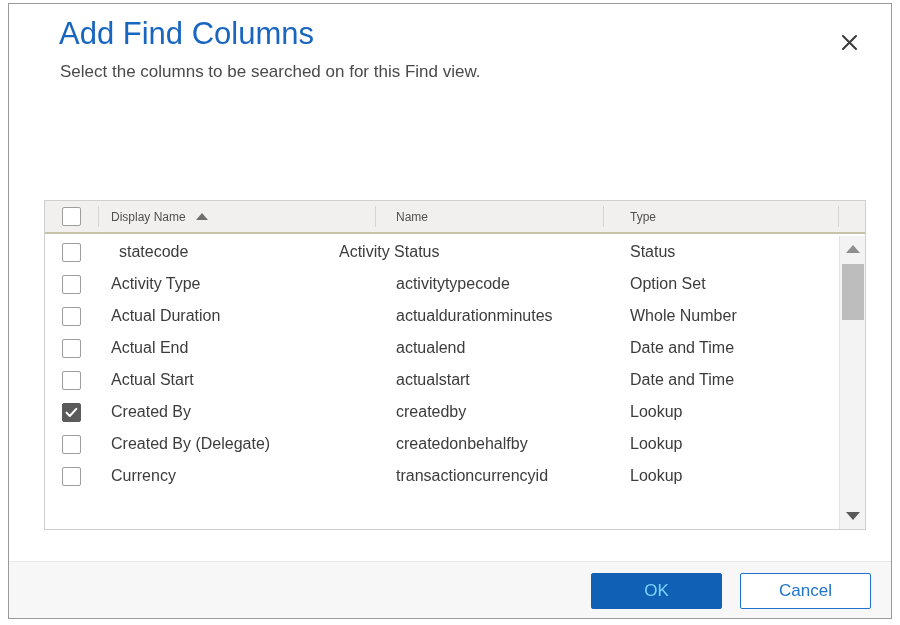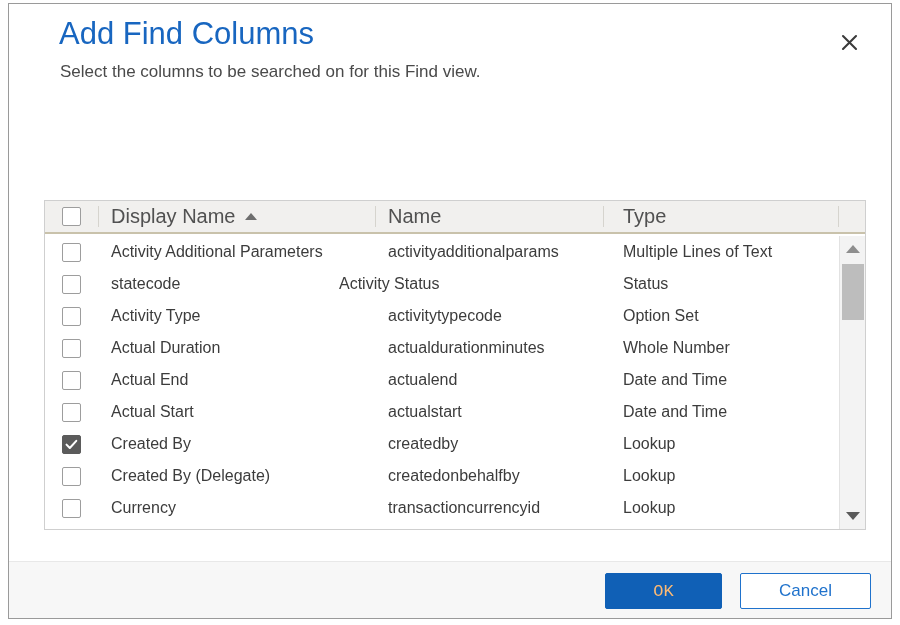--- a/index.html
+++ b/index.html
@@ -72,36 +72,36 @@
     background: #f1f0ee;
     border-bottom: 2px solid #c9c2ab;
     display: flex;
     align-items: center;
   }
   .hcell {
     position: relative;
     height: 33px;
     display: flex;
     align-items: center;
-    font-size: 20px;
+    font-size: 12px;
     color: #515151;
     cursor: pointer;
     user-select: none;
   }
   .hcell + .hcell::before {
     content: "";
     position: absolute;
     left: 0; top: 6px;
     width: 1px; height: 21px;
     background: #d6d4ce;
   }
   .col-check   { width: 53px; justify-content: center; }
   .col-display { width: 277px; padding-left: 13px; }
-  .col-name    { width: 228px; padding-left: 13px; }
-  .col-type    { width: 235px; padding-left: 20px; }
+  .col-name    { width: 228px; padding-left: 21px; }
+  .col-type    { width: 235px; padding-left: 27px; }
   .col-extra   { width: 27px; }
 
   .sort-arrow {
     margin-left: 10px;
     display: inline-block;
     width: 0; height: 0;
     border-left: 6px solid transparent;
     border-right: 6px solid transparent;
     border-bottom: 7px solid #6e6e6e;
   }
@@ -201,25 +201,24 @@
     font-family: "Liberation Sans", sans-serif;
     cursor: pointer;
     border-radius: 2px;
     display: flex;
     align-items: center;
     justify-content: center;
     padding: 0;
   }
   #btn-ok {
     right: 169px;
-    width: 117px;
+    width: 131px;
     background: #1060b6;
     border: 1px solid #1060b6;
-    color: #fdba74;
-    font-family: Liberation Mono, monospace;
+    color: #7dd3fc;
   }
   #btn-cancel {
     right: 20px;
     width: 131px;
     background: #ffffff;
     border: 1px solid #1f72cc;
     color: #1f72cc;
     margin-left: 29px;
   }
 </style>
@@ -259,28 +258,20 @@
         <span>Type</span>
       </div>
       <div class="hcell col-extra"></div>
     </div>
 
     <div id="grid-body">
         <div class="grow">
           <div class="cell col-check" style="justify-content: center;">
             <span class="cbx"></span>
           </div>
-          <div class="cell col-display">Activity Additional Parameters</div>
-          <div class="cell col-name">activityadditionalparams</div>
-          <div class="cell col-type">Multiple Lines of Text</div>
-        </div>
-        <div class="grow">
-          <div class="cell col-check" style="justify-content: center;">
-            <span class="cbx"></span>
-          </div>
           <div class="cell col-name">statecode</div>
           <div class="cell col-display">Activity Status</div>
           <div class="cell col-type">Status</div>
         </div>
         <div class="grow">
           <div class="cell col-check" style="justify-content: center;">
             <span class="cbx"></span>
           </div>
           <div class="cell col-display">Activity Type</div>
           <div class="cell col-name">activitytypecode</div>

